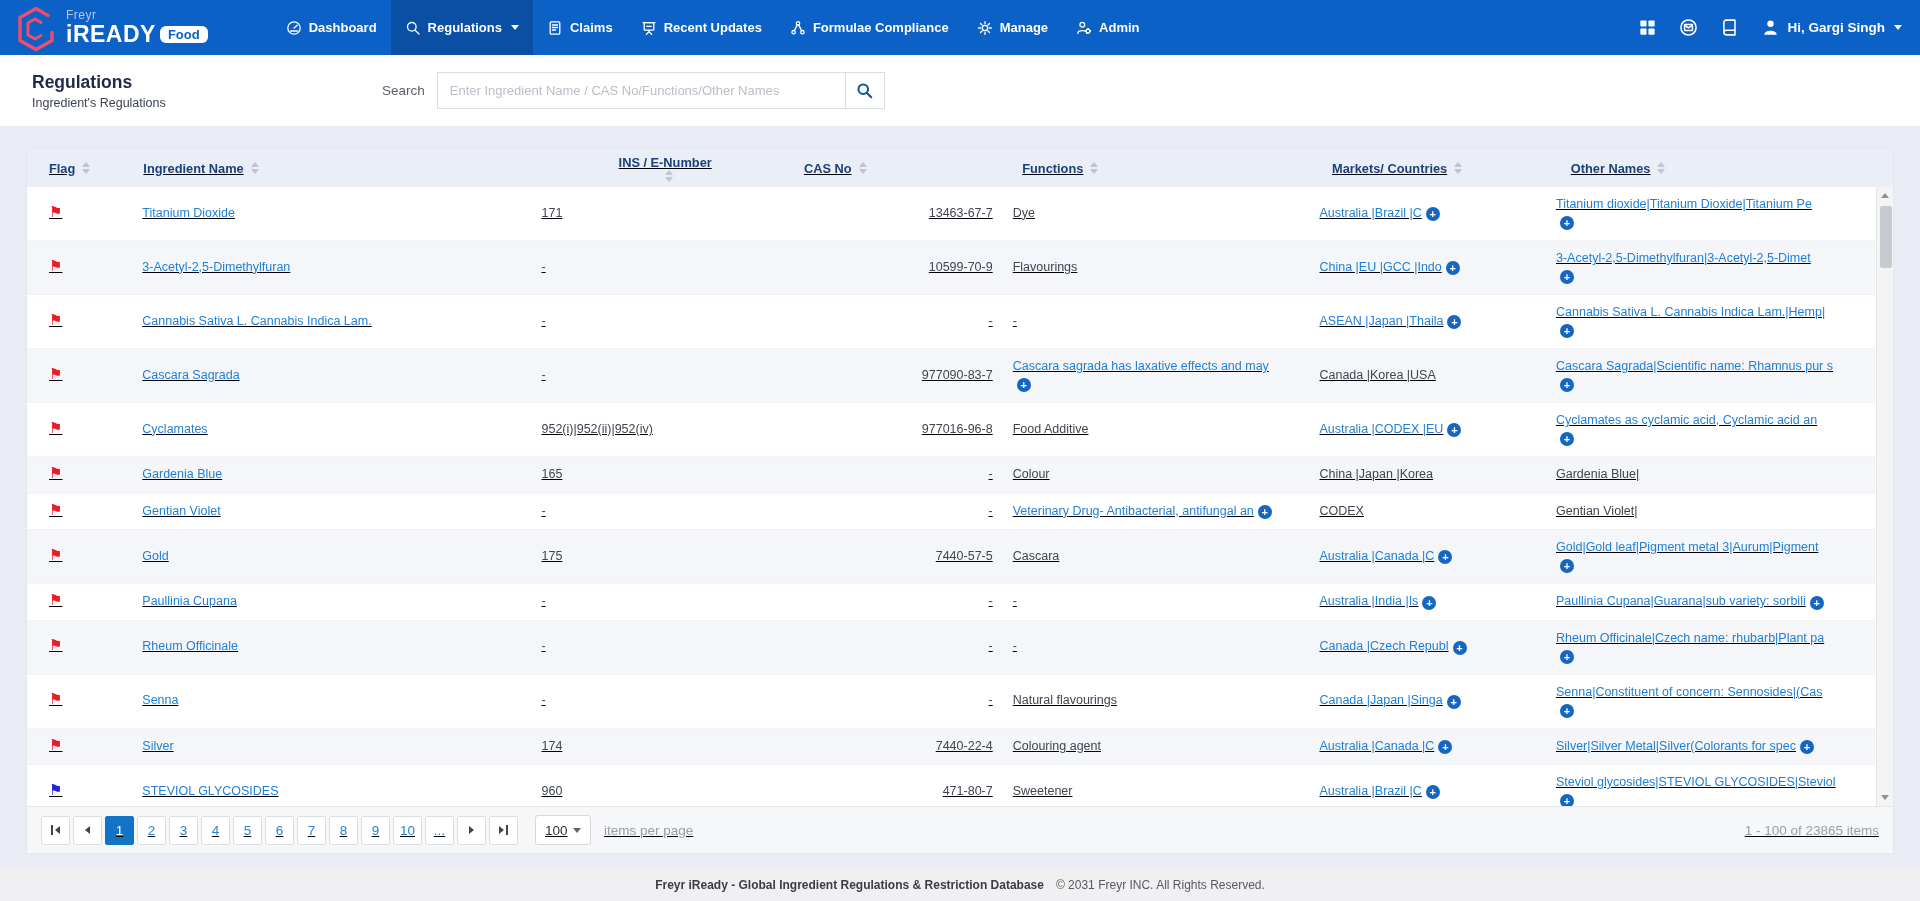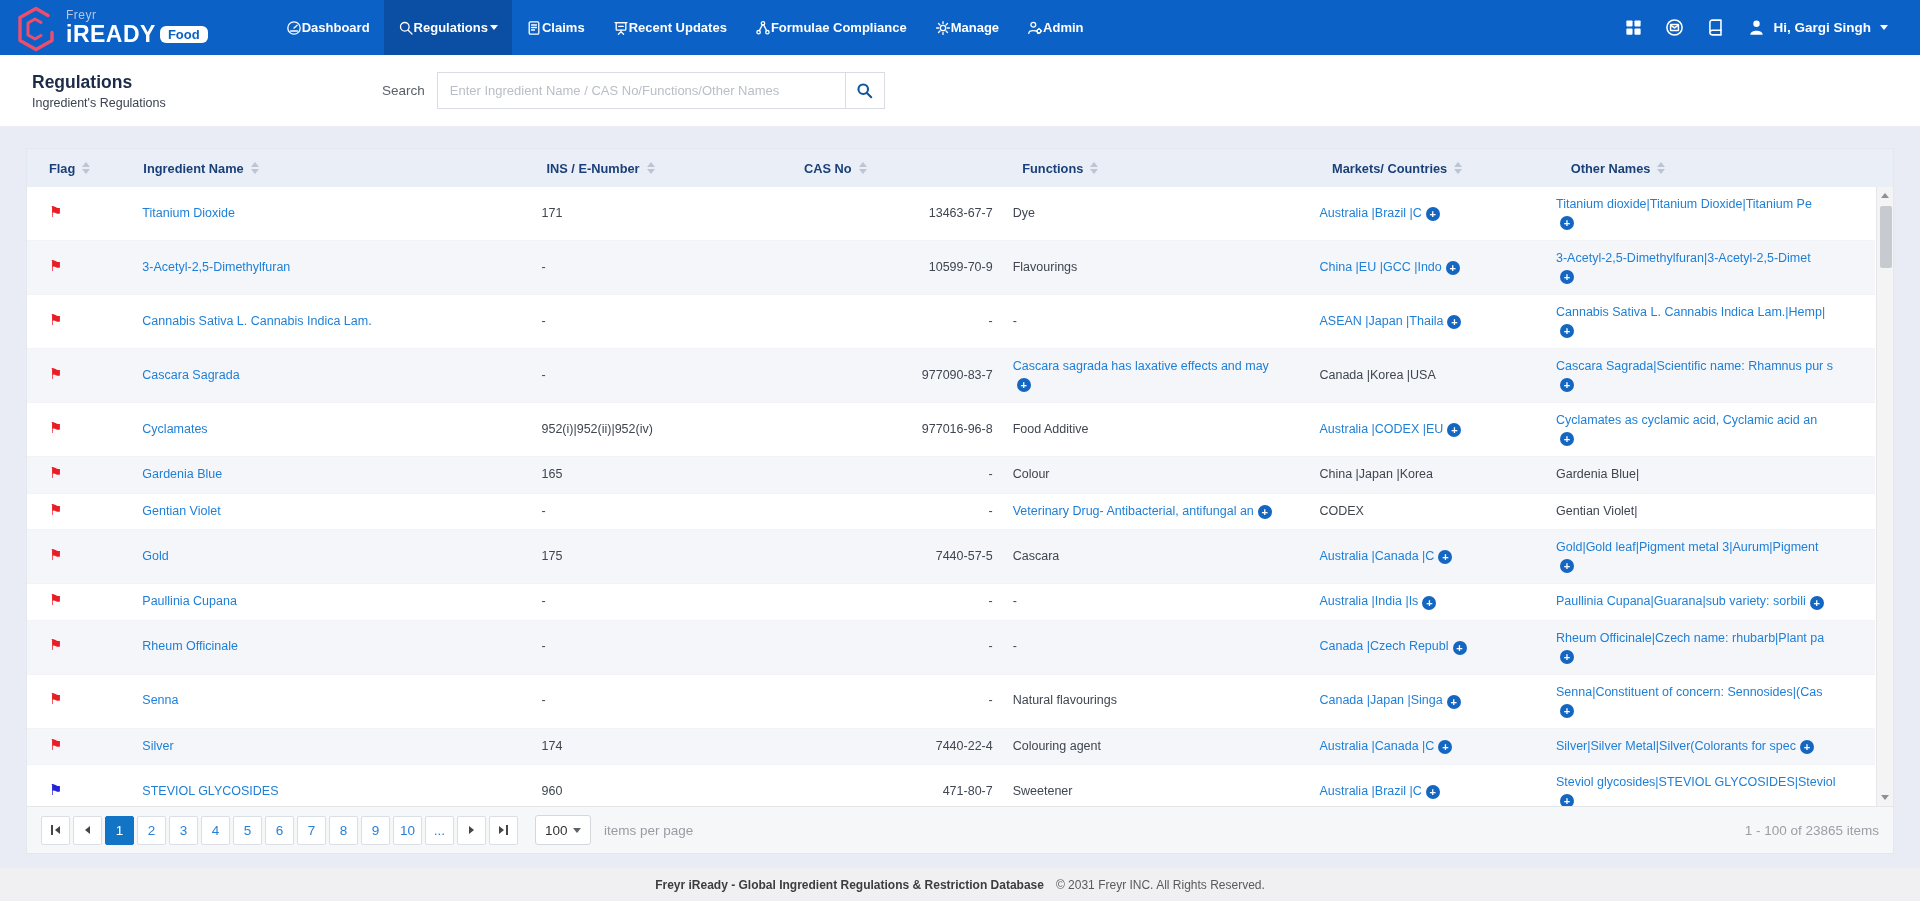--- a/index.html
+++ b/index.html
@@ -9,62 +9,62 @@
   
   .topnav { height:55px; background:#0c61c6; display:flex; align-items:center; color:#fff; flex:0 0 auto; }
   .brand { display:flex; align-items:center; padding:0 18px 0 14px; gap:8px; }
   .brand-logo { width:44px; height:46px; flex:0 0 auto; }
   .brand-text { display:flex; flex-direction:column; line-height:1; }
   .brand-freyr { font-size:12px; color:#b6c6e6; margin-bottom:2px; letter-spacing:.5px; }
   .brand-row { display:flex; align-items:center; gap:4px; }
   .brand-iready { font-size:23px; font-weight:700; color:#ffffff; letter-spacing:.5px; }
   .brand-food { background:#ffffff; color:#0c61c6; font-size:13px; font-weight:700; padding:2px 8px; border-radius:6px; }
   .nav-items { display:flex; align-items:stretch; height:100%; margin-left:46px; }
-  .nav-item { display:flex; align-items:center; padding:0 14px; font-size:13px; font-weight:700; cursor:pointer; white-space:nowrap; }
+  .nav-item { display:flex; align-items:center; gap:7px; padding:0 14px; font-size:13px; font-weight:700; cursor:pointer; white-space:nowrap; }
   .nav-item.active { background:#0a4fa3; }
   .icn { display:inline-flex; width:16px; height:16px; }
   .icn svg { width:16px; height:16px; stroke:#fff; fill:none; stroke-width:1.3; stroke-linecap:round; stroke-linejoin:round; }
   .caret { width:0; height:0; border-left:4.5px solid transparent; border-right:4.5px solid transparent; border-top:5px solid #fff; margin-left:2px; }
-  .nav-right { margin-left:auto; display:flex; align-items:center; gap:22px; padding-right:32px; }
+  .nav-right { margin-left:auto; display:flex; align-items:center; gap:22px; padding-right:18px; }
   .right-icn { display:inline-flex; width:19px; height:19px; cursor:pointer; }
   .right-icn svg { width:19px; height:19px; stroke:#fff; fill:none; stroke-width:1.3; stroke-linecap:round; stroke-linejoin:round; }
   .user-chip { display:flex; align-items:center; gap:7px; cursor:pointer; }
   .user-chip .greeting { font-size:13.5px; font-weight:700; }
 
   
   .page-header { height:71px; background:#ffffff; display:flex; align-items:center; padding-left:32px; flex:0 0 auto; }
   .title-block { width:350px; }
   .page-title { font-size:17.5px; font-weight:700; color:#1c2b46; }
   .page-subtitle { font-size:12.5px; color:#3c4350; margin-top:3px; }
   .search-group { display:flex; align-items:center; }
   .search-label { font-size:13.5px; color:#5a6069; margin-right:12px; }
   .search-input { width:408px; height:37px; border:1px solid #d9dde3; border-right:none; padding:0 12px; font-size:13px; color:#333; outline:none; font-family:inherit; }
   .search-input::placeholder { color:#b9bec7; }
   .search-btn { width:40px; height:37px; background:#fff; border:1px solid #d9dde3; display:flex; align-items:center; justify-content:center; cursor:pointer; }
   .search-btn svg { width:17px; height:17px; stroke:#11569f; fill:none; stroke-width:2; stroke-linecap:round; }
 
   
-  .main { flex:1 1 auto; padding:22px 26px 0 26px; }
+  .main { flex:1 1 auto; padding:22px 26px 0 26px;text-decoration:underline; }
   .card { background:#fff; border:1px solid #e3e7ef; height:706px; display:flex; flex-direction:column; }
 
   .thead { display:flex; background:#e9eef7; height:38px; align-items:center; flex:0 0 auto; }
   .th { display:flex; align-items:center; padding:0 10px; font-size:12.8px; font-weight:700; color:#1b4079; cursor:pointer; }
   .th-label { white-space:nowrap; }
   .sort { display:inline-flex; flex-direction:column; gap:2px; margin-left:7px; }
   .sort i { display:block; width:0; height:0; border-left:4px solid transparent; border-right:4px solid transparent; }
   .sort .up { border-bottom:5px solid #bcc5d1; }
   .sort .dn { border-top:5px solid #bcc5d1; }
 
   .tbody { flex:1 1 auto; overflow:hidden; position:relative; }
   .tr { display:flex; align-items:center; border-bottom:1px solid #f1f3f7; }
   .tr.alt { background:#f4f6fa; }
   .td { padding:9px 10px; font-size:12.5px; color:#3f4650; line-height:1.4; }
   .col-flag { width:5.7%;  padding-left:22px; }
   .col-name { width:21.6%; }
-  .col-ins  { width:13.8%; }
+  .col-ins  { width:13.8%;flex-direction:column; }
   .col-cas  { width:11.7%;text-align:right; }
   .col-fn   { width:16.6%; }
   .col-mk   { width:12.8%; }
   .col-on   { width:17.8%; }
   .thead .col-flag { padding-left:22px; }
   .cell-text.link { color:#1f7fd6; cursor:pointer; }
   .flag { font-family:"DejaVu Sans",sans-serif; font-size:15px; cursor:pointer; line-height:1; }
   .flag-red { color:#ea1c24; }
   .flag-blue { color:#2222dd; }
   .plus { display:inline-block; width:14px; height:14px; line-height:14px; border-radius:50%; background:#1566c0; color:#fff; font-size:11px; font-weight:700; text-align:center; vertical-align:middle; margin-left:4px; margin-top:2px; cursor:pointer; }

